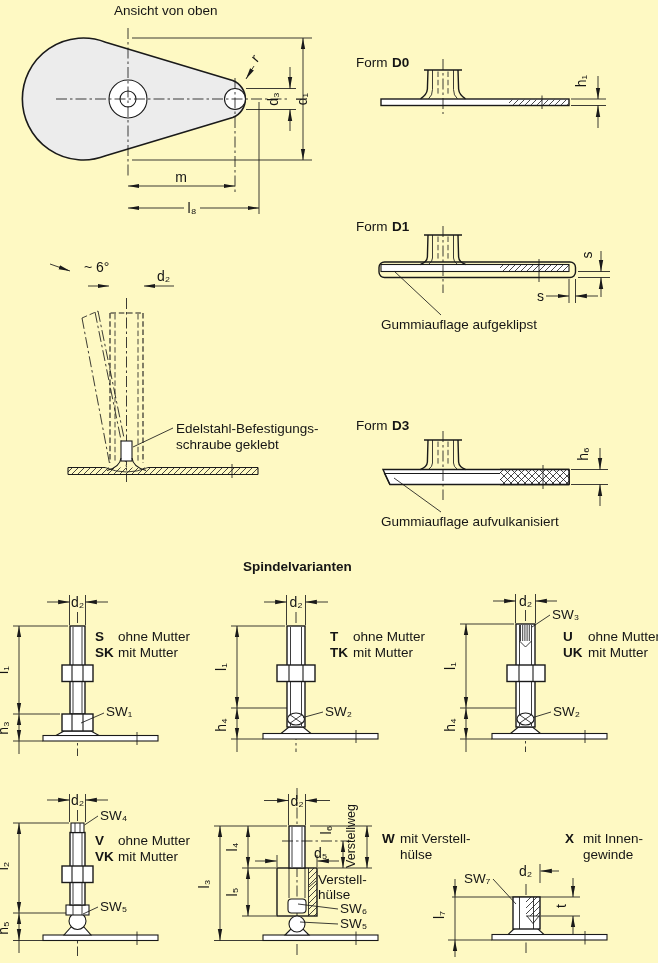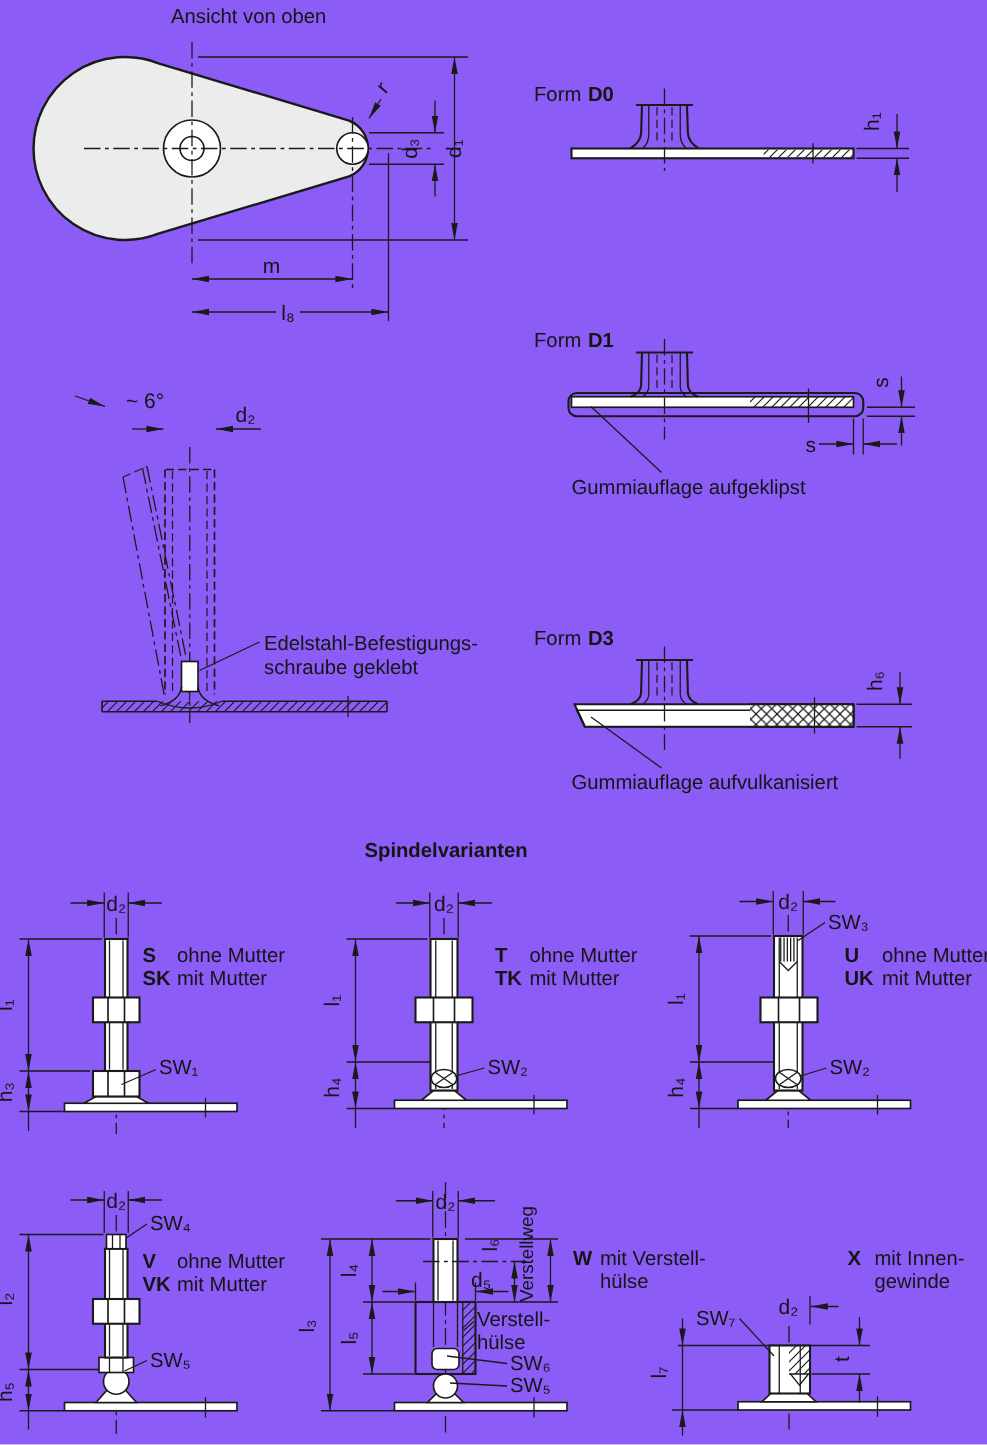--- a/index.html
+++ b/index.html
@@ -1,16 +1,16 @@
 <!DOCTYPE html>
 <html style="--line: #1a1a1a; --plate_fill: #ececec; --rubber: #c6c6c6; --sleeve: #e3e3e3;"><head>
 <meta charset="utf-8">
 <style>
   html,body{margin:0;padding:0;background:#fff;}
-  #page{position:relative;width:658px;height:963px;background:#8b5cf6;overflow:hidden;}
+  #page{position:relative;width:658px;height:963px;background:#fef9c3;overflow:hidden;}
   svg{display:block;}
   text{font-family:"Liberation Sans","DejaVu Sans",sans-serif;font-size:13.5px;fill:#151515;}
   .dl{font-size:14px;}
   .bold{font-weight:bold;}
   .vw{font-size:12.5px;}
   .o{stroke:var(--line);stroke-width:1.4;fill:none;}
   .o2{stroke:var(--line);stroke-width:1.1;fill:none;}
   .hv{stroke:var(--line);stroke-width:1.6;}
   .d{stroke:var(--line);stroke-width:0.85;fill:none;}
   .cl{stroke:var(--line);stroke-width:0.85;fill:none;stroke-dasharray:11 3 2.5 3;}

